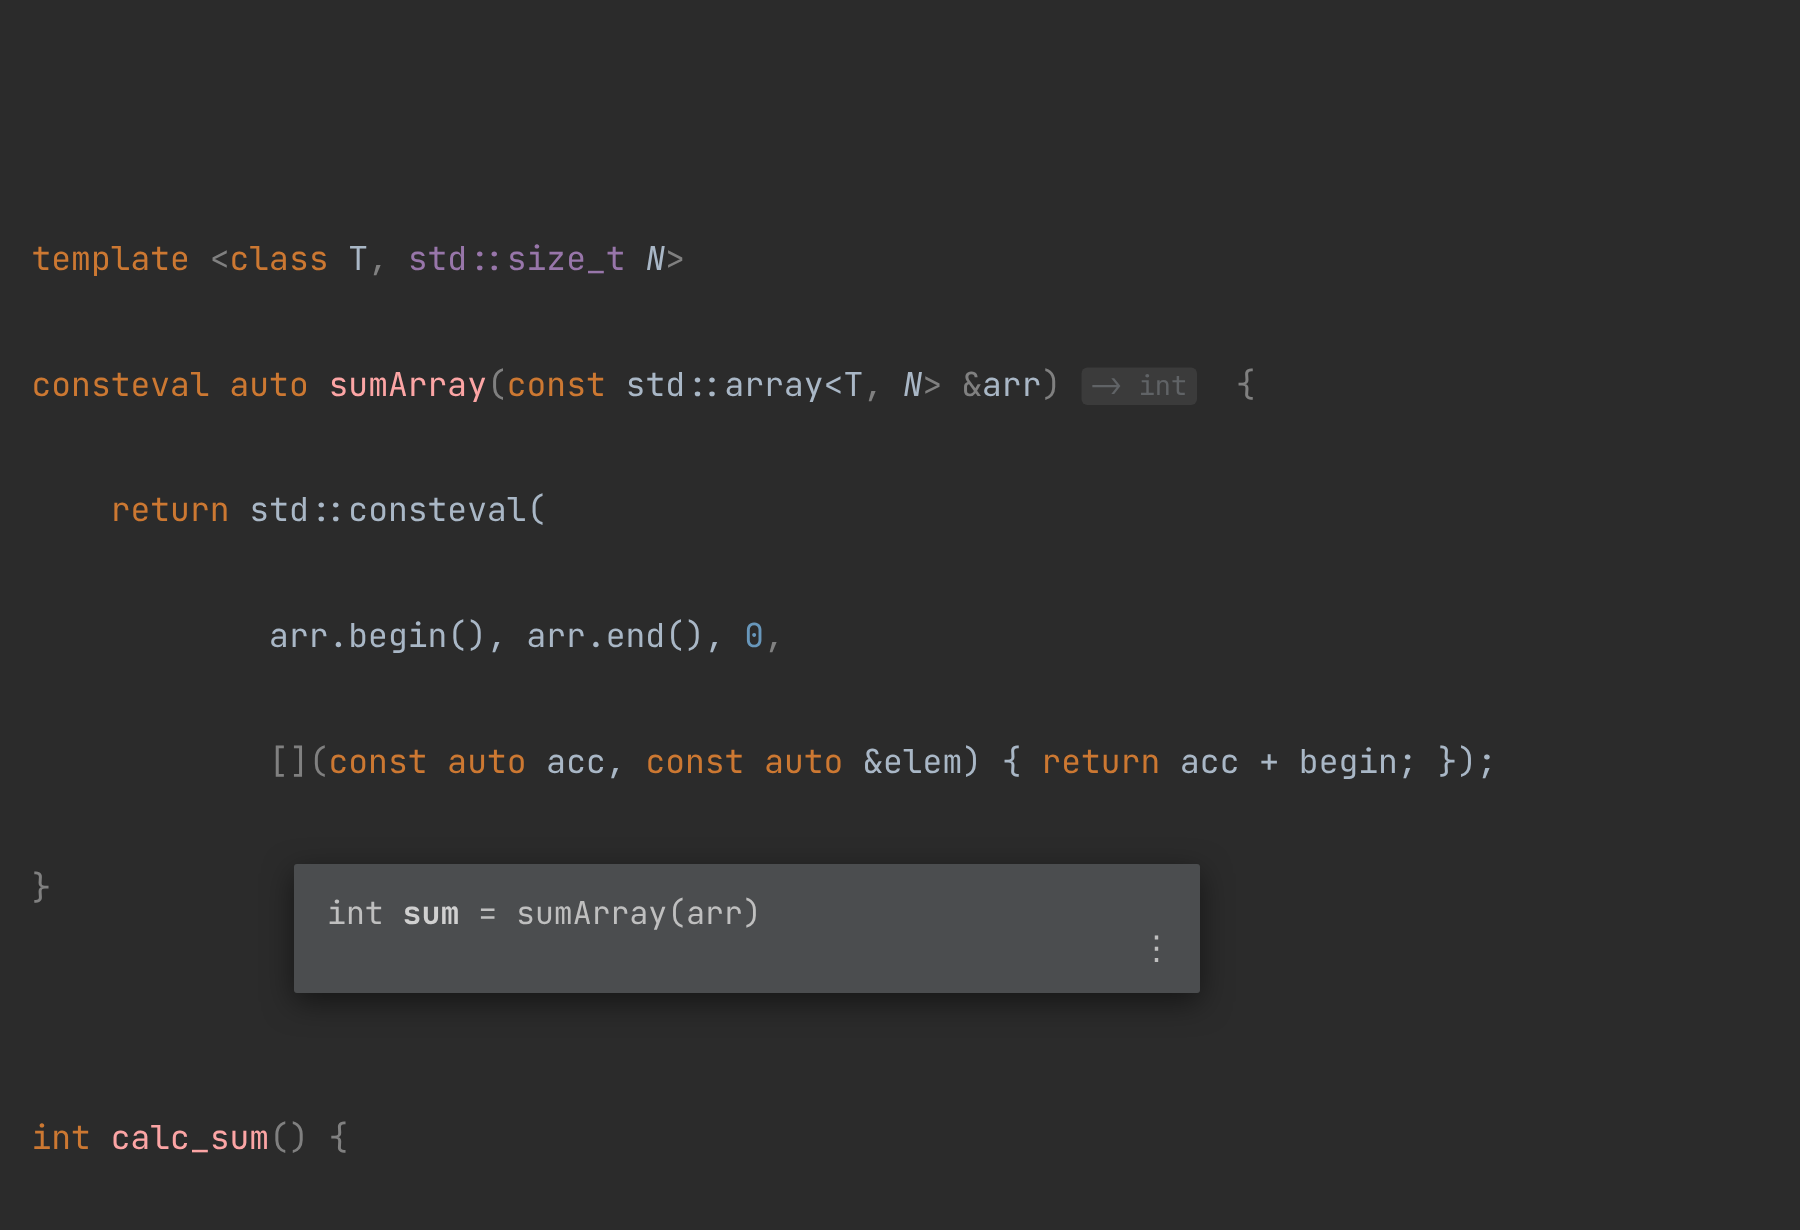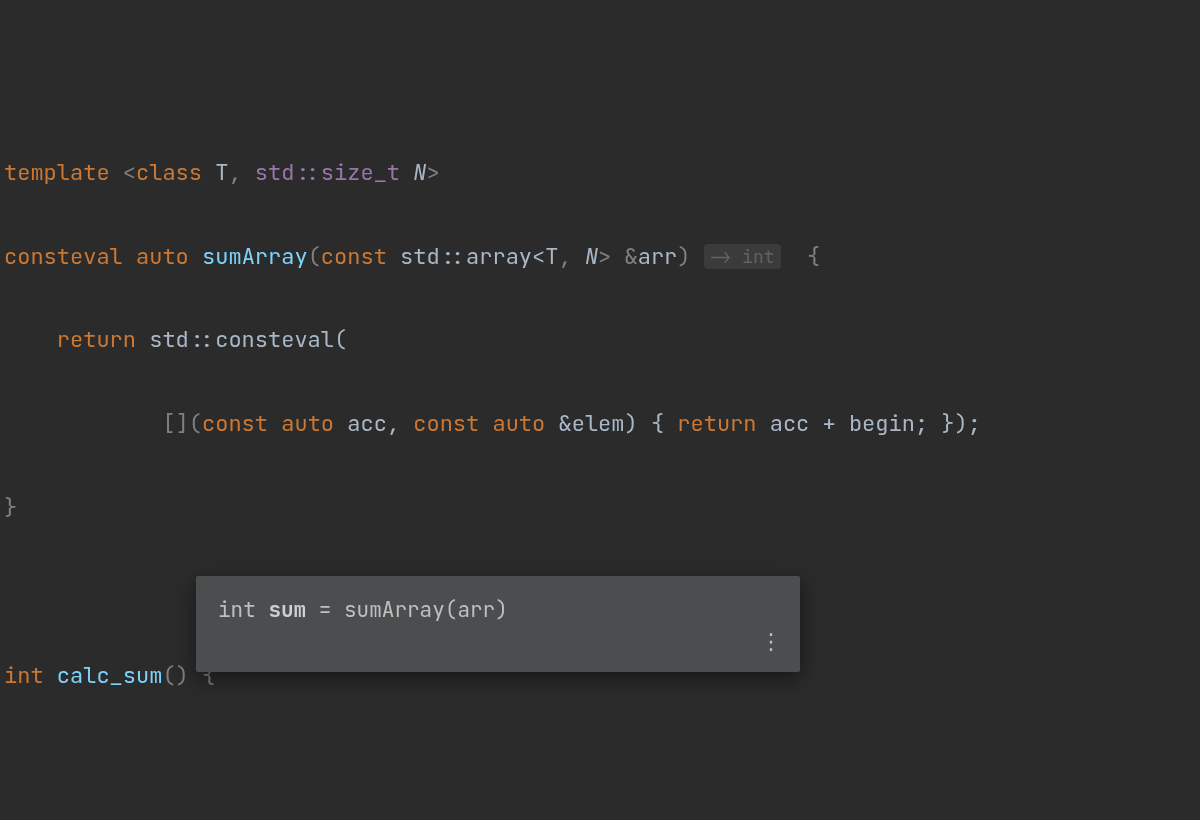--- a/index.html
+++ b/index.html
@@ -16,24 +16,24 @@
     padding-top: 110px;
   }
   .code-area {
     padding-left: 0;
     white-space: pre;
   }
   .line {
     display: block;
     height: 42px;
     line-height: 42px;
-    padding-left: 4px;
+    padding-left: 21px;
   }
   .kw       { color: #cc7832; }           
-  .fn       { color: #7dd3fc; }           
+  .fn       { color: #fca5a5; }           
   .ident    { color: #a9b7c6; }
   .num      { color: #6897bb; }
   .tplparam { color: #a9b7c6; font-style: italic; } 
   .purple   { color: #9876aa; }           
   .grey     { color: #808080; }           
   .hint     {
     color: #606366;
     background: #3b3b3b;
     padding: 1px 6px;
     border-radius: 4px;
@@ -51,40 +51,41 @@
     box-shadow: 0 6px 20px rgba(0,0,0,0.5);
     padding: 18px 22px 20px 22px;
     font-family: -apple-system, "Segoe UI", Arial, sans-serif;
     font-size: 21px;
     line-height: 1.5;
     color: #b0b0b0;
   }
   .tooltip .tt-code {
     font-family: "JetBrains Mono", "Fira Code", Consolas, monospace;
     color: #bfbfbf;
-    margin-bottom: 26px;
+    margin-bottom: 16px;
   }
   .tooltip .tt-code .bold { font-weight: 700; color: #d0d0d0; }
   .tooltip .tt-value .bold { font-weight: 700; color: #d0d0d0; }
   .tooltip .dots {
     position: absolute;
     right: 18px;
     bottom: 14px;
     color: #bfbfbf;
     font-size: 22px;
     cursor: pointer;
   }
 </style>
 </head>
 <body>
 
 <div class="code-area">
 <span class="line"><span class="kw">template</span><span class="grey"> &lt;</span><span class="kw">class</span><span> </span><span class="ident">T</span><span class="grey">, </span><span class="purple">std::size_t</span><span> </span><span class="tplparam">N</span><span class="grey">&gt;</span></span>
 <span class="line"><span class="kw">consteval</span><span> </span><span class="kw">auto</span><span> </span><span class="fn">sumArray</span><span class="grey">(</span><span class="kw">const</span><span> </span><span class="ident">std::array&lt;</span><span class="ident">T</span><span class="grey">, </span><span class="tplparam">N</span><span class="grey">&gt;</span><span class="grey"> &amp;</span><span class="ident">arr</span><span class="grey">) </span><span class="hint">-&gt; int</span><span class="grey">  {</span></span>
 <span class="line"><span>    </span><span class="kw">return</span><span> </span><span class="ident">std::consteval(</span></span>
+<span class="line"><span>            </span><span class="ident">arr.begin(), arr.end(), </span><span class="num">0</span><span class="grey">,</span></span>
 <span class="line"><span>            </span><span class="grey">[](</span><span class="kw">const</span><span> </span><span class="kw">auto</span><span class="ident"> acc, </span><span class="kw">const</span><span> </span><span class="kw">auto</span><span class="ident"> &amp;elem) { </span><span class="kw">return</span><span class="ident"> acc + begin; });</span></span>
 <span class="line"><span class="grey">}</span></span>
 <span class="line"></span>
 <span class="line"><span class="kw">int</span><span> </span><span class="fn">calc_sum</span><span class="grey">() {</span></span>
 
 
 
 
 </div>
 

